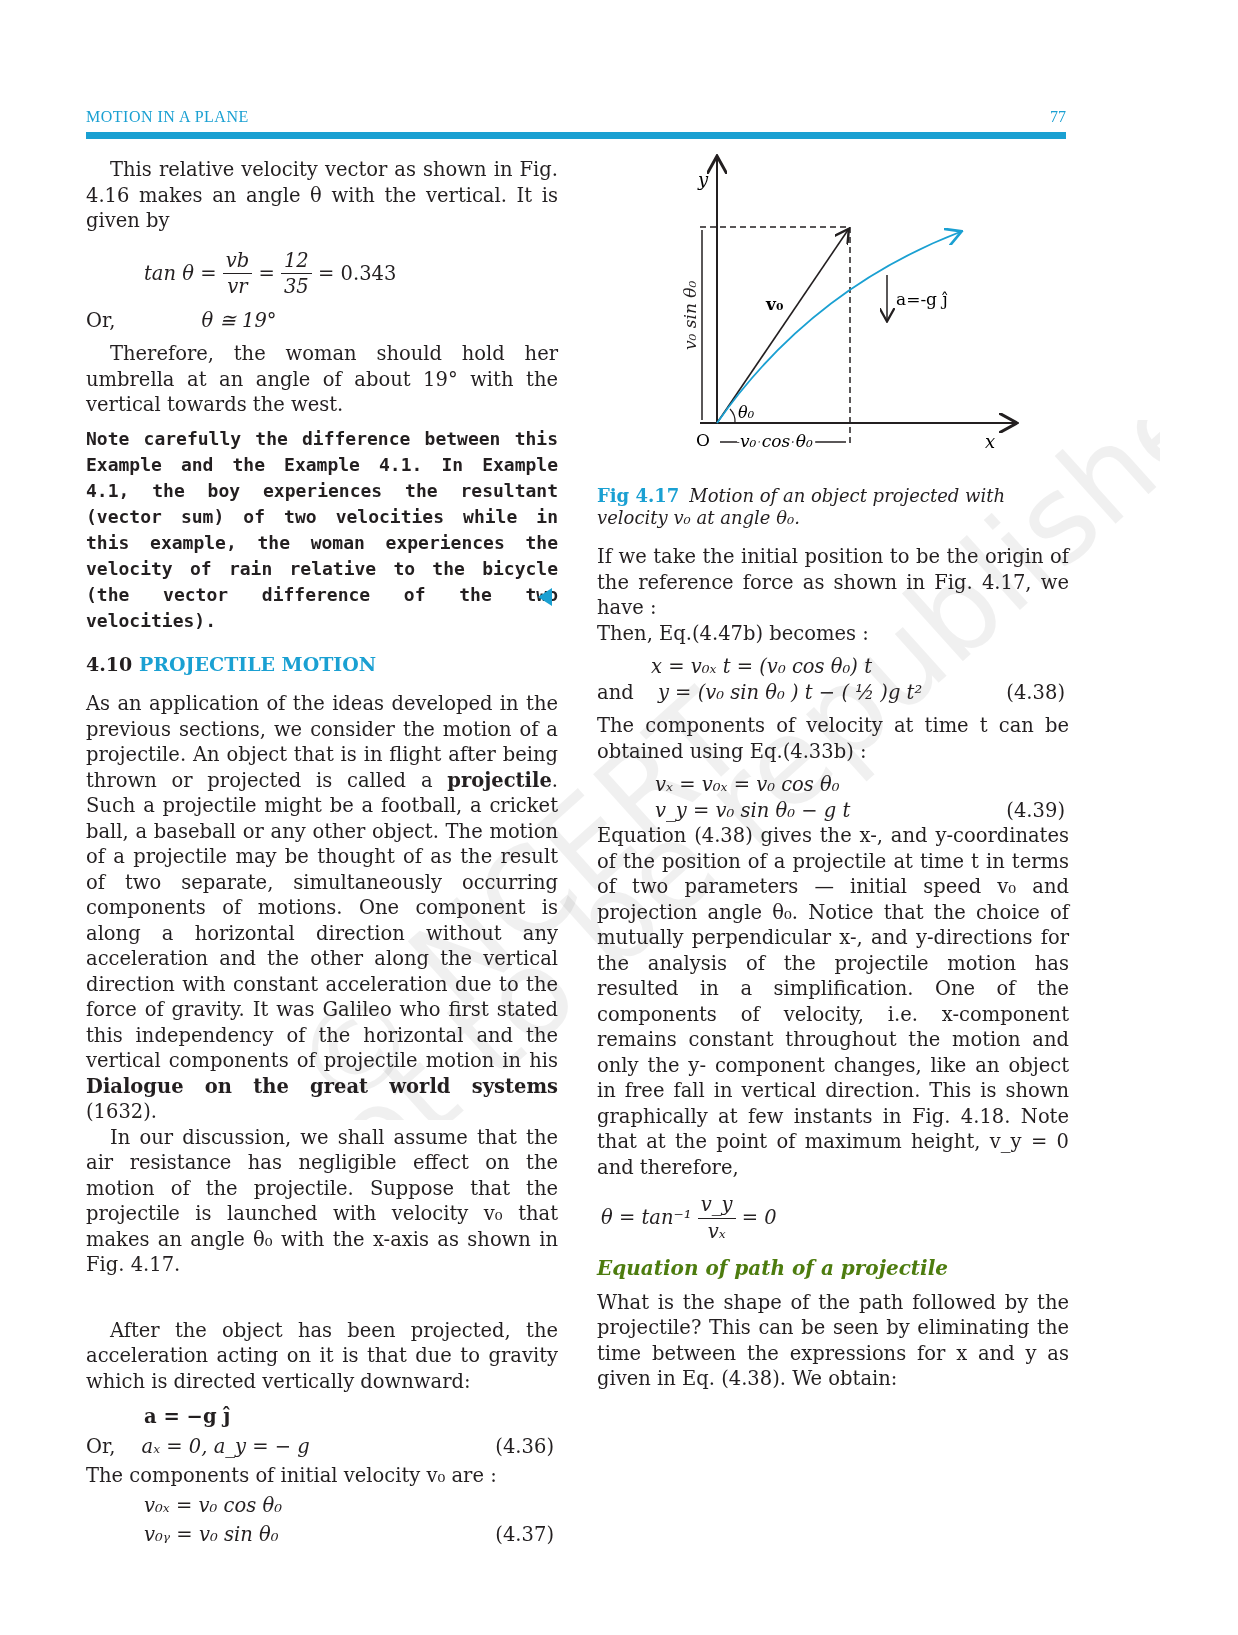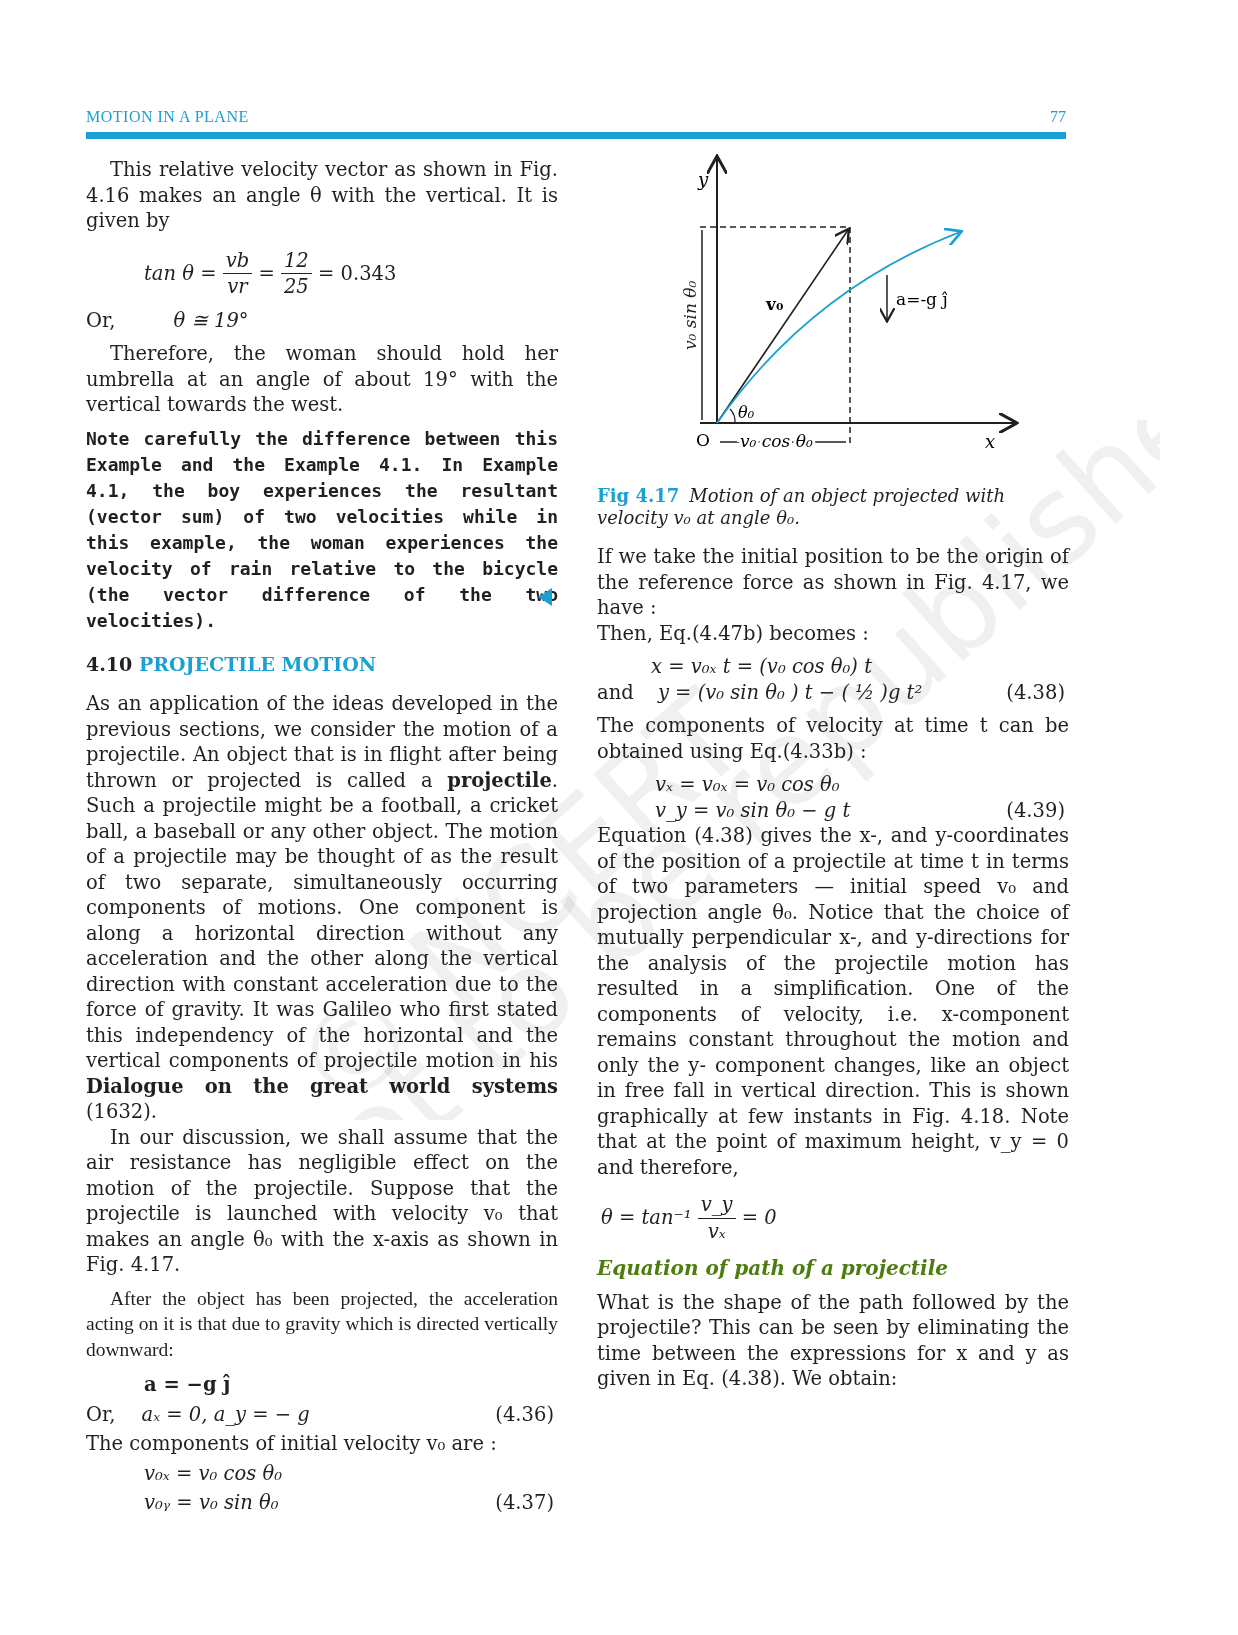--- a/index.html
+++ b/index.html
@@ -46,36 +46,36 @@
 <svg class="watermark" viewBox="0 0 900 700">
   <text x="80" y="700" transform="rotate(-42 80 700)" font-family="DejaVu Sans, sans-serif" font-size="120" fill="#000" fill-opacity="0.06">© NCERT</text>
   <text x="60" y="820" transform="rotate(-42 60 820)" font-family="DejaVu Sans, sans-serif" font-size="120" fill="#000" fill-opacity="0.06">not to be republished</text>
 </svg>
 
 <div class="col left">
   <p class="indent">This relative velocity vector as shown in Fig. 4.16 makes an angle θ with the vertical. It is given by</p>
   <div class="eq" style="margin:14px 0 8px 58px;">
     <span class="it">tan θ =</span>
     <span class="frac it"><span class="top">vb</span><span>vr</span></span> =
-    <span class="frac"><span class="top">12</span><span>25</span></span>
+    <span class="frac"><span class="top">12</span><span>35</span></span>
     <span>= 0.343</span>
   </div>
   <div class="eq" style="margin:0 0 8px 0;">
     <span>Or,</span>
-    <span class="it" style="margin-left:52px;text-align:center;">θ ≅ 19°</span>
+    <span class="it" style="margin-left:80px;text-align:center;">θ ≅ 19°</span>
   </div>
   <p class="indent">Therefore, the woman should hold her umbrella at an angle of about 19° with the vertical towards the west.</p>
   <p class="note">Note carefully the difference between this Example and the Example 4.1. In Example 4.1, the boy experiences the resultant (vector sum) of two velocities while in this example, the woman experiences the velocity of rain relative to the bicycle (the vector difference of the two velocities).</p>
   <div class="sec">
     <span class="num">4.10</span>
     <span class="name">PROJECTILE MOTION</span>
   </div>
   <p style="margin-top:14px;"><span>As an application of the ideas developed in the previous sections, we consider the motion of a projectile. An object that is in flight after being thrown or projected is called a </span><b>projectile</b><span>. Such a projectile might be a football, a cricket ball, a baseball or any other object. The motion of a projectile may be thought of as the result of two separate, simultaneously occurring components of motions. One component is along a horizontal direction without any acceleration and the other along the vertical direction with constant acceleration due to the force of gravity. It was Galileo who first stated this independency of the horizontal and the vertical components of projectile motion in his </span><b>Dialogue on the great world systems</b><span> (1632).</span></p>
   <p class="indent">In our discussion, we shall assume that the air resistance has negligible effect on the motion of the projectile. Suppose that the projectile is launched with velocity v₀ that makes an angle θ₀ with the x-axis as shown in Fig. 4.17.</p>
-  <p style="margin-top:8px;font-family:Liberation Serif, serif;" class="indent">After the object has been projected, the acceleration acting on it is that due to gravity which is directed vertically downward:</p>
+  <p style="margin-top:40px;" class="indent">After the object has been projected, the acceleration acting on it is that due to gravity which is directed vertically downward:</p>
   <div class="eq b" style="margin:10px 0 0 58px;">a = −g ĵ</div>
   <div class="eq">
     <span>Or,</span>
     <span class="it" style="margin-left:20px;margin-top:6px;">aₓ = 0, a_y = − g</span>
     <span class="eqnum">(4.36)</span>
   </div>
   <p>The components of initial velocity v₀ are :</p>
   <div class="eq it" style="margin-left:58px;">v₀ₓ = v₀ cos θ₀</div>
   <div class="eq">
     <span class="it" style="margin-left:58px;">v₀ᵧ = v₀ sin θ₀</span>

